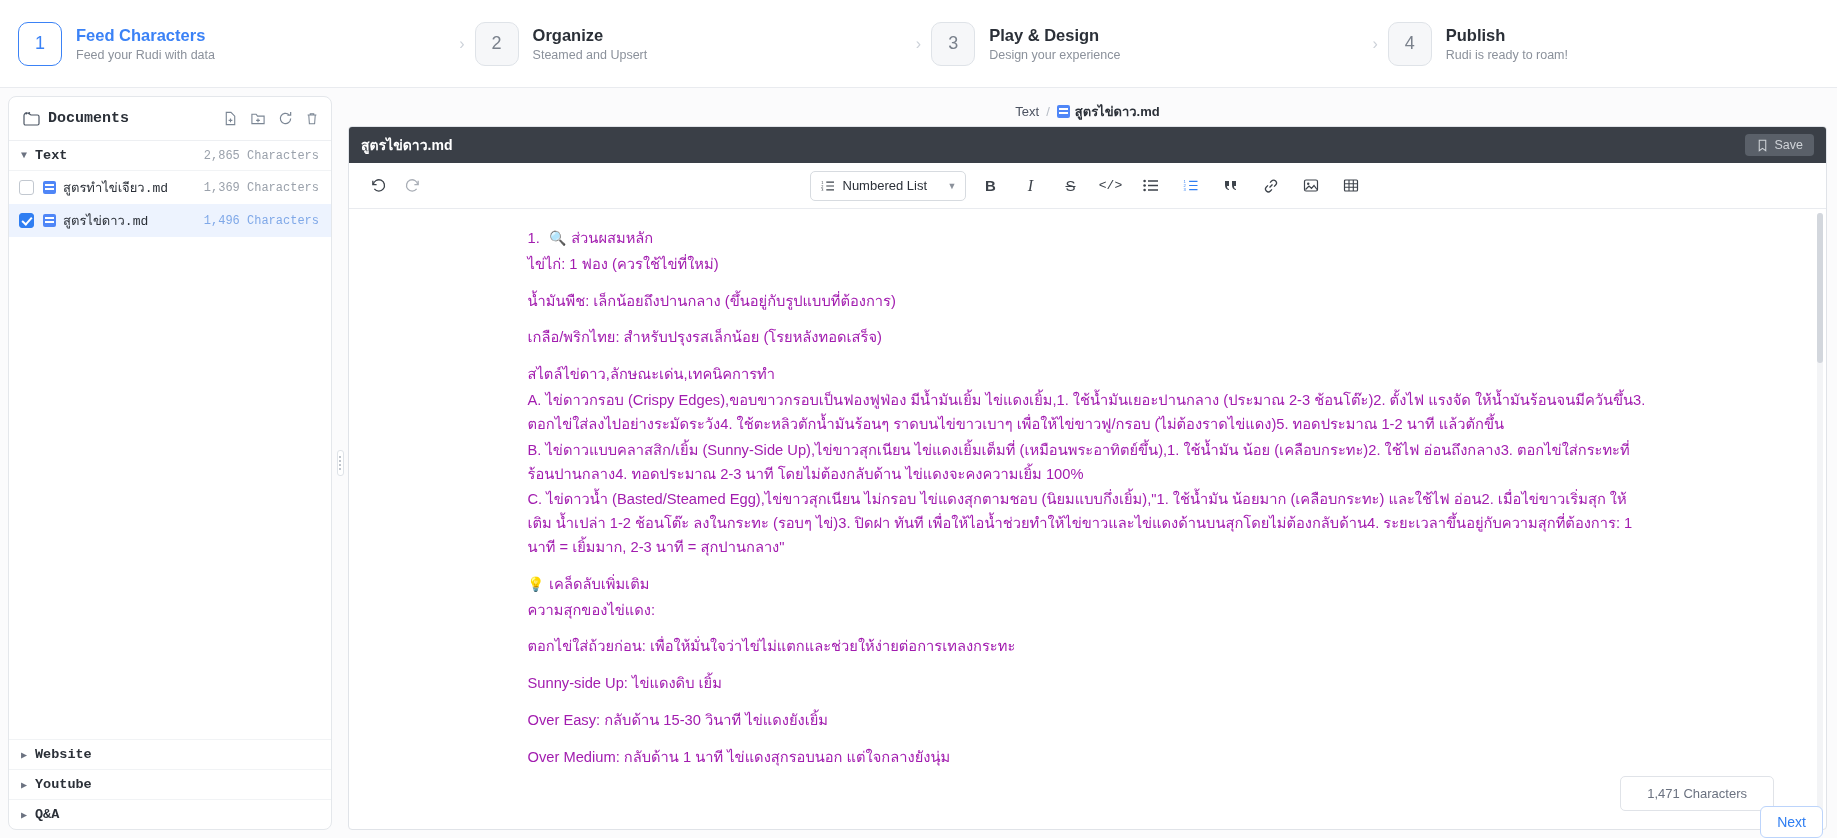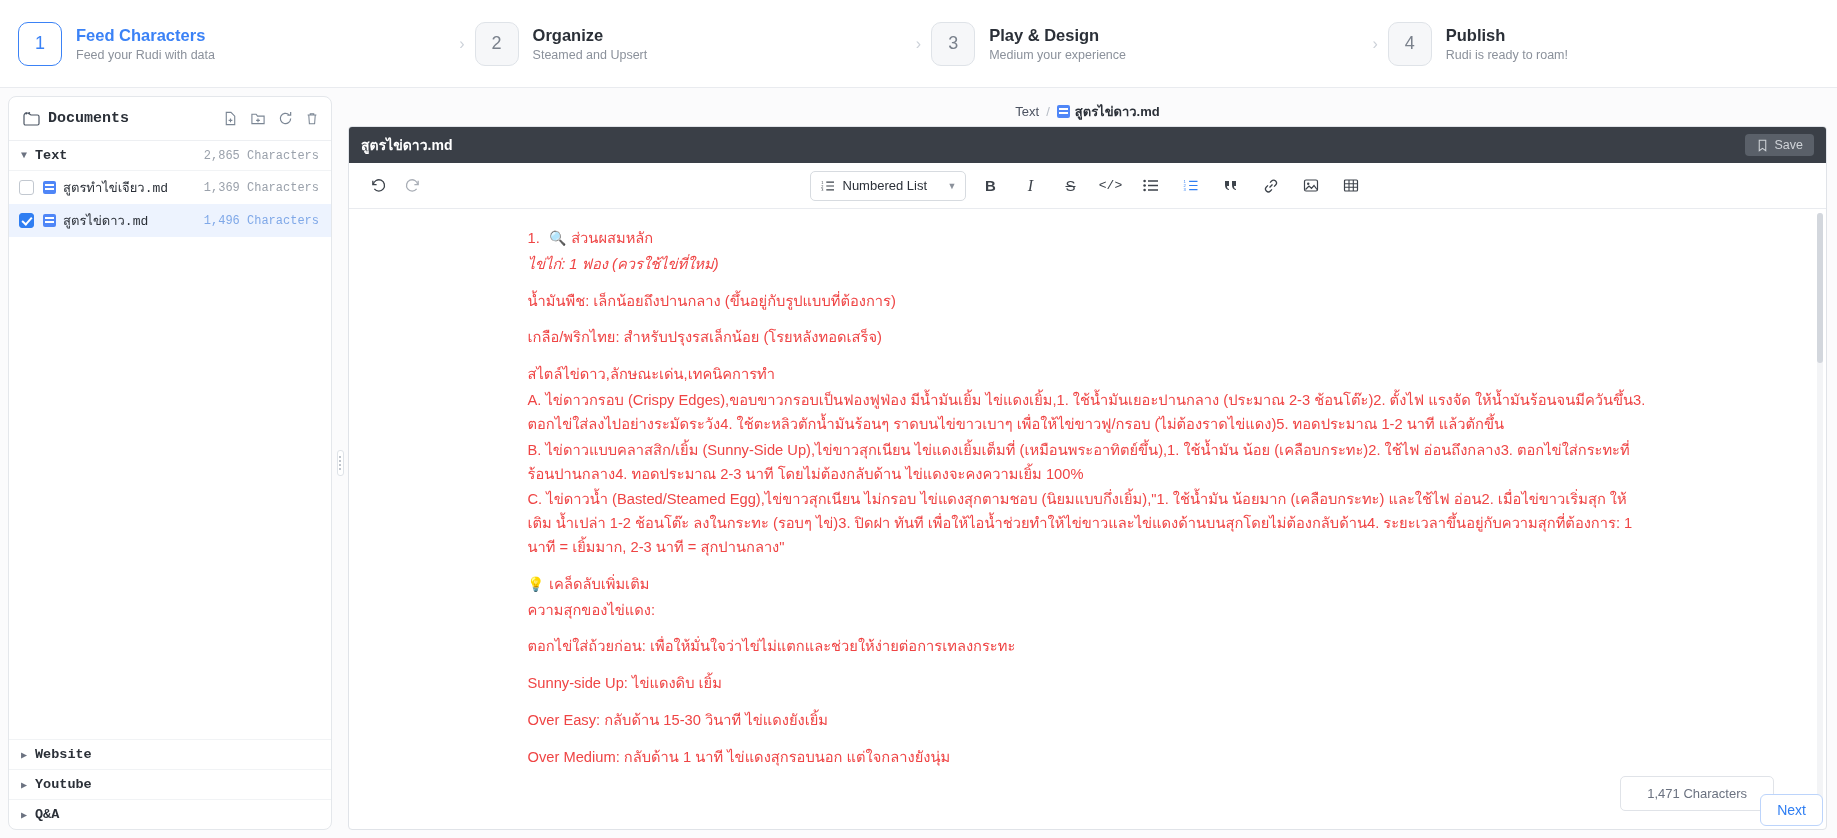--- a/index.html
+++ b/index.html
@@ -176,45 +176,45 @@
   .select-box .caret-d { color: #8b919b; font-size: 9px; }
 
   .doc-area {
     flex: 1; min-height: 0; overflow: hidden;
     display: flex; justify-content: center;
     padding-top: 18px;
     position: relative;
   }
   .page {
     width: 1120px;
-    font-size: 14.7px; color: #ef4444; line-height: 1.62;
+    font-size: 14.7px; color: #a21caf; line-height: 1.62;
   }
   .page p { margin: 0 0 13px 0; }
   .page .tight { margin-bottom: 2px; }
   .ol-item { margin-left: 40px; }
   .ol-item .num { display: inline-block; width: 18px; }
-  .indented { margin-left: 58px; font-style: italic; }
+  .indented { margin-left: 58px; }
   .emoji { font-size: 14px; }
 
   .char-chip {
     position: absolute; right: 52px; bottom: 18px;
     border: 1px solid #e0e3e8; border-radius: 5px;
     background: #fff; color: #6b7280; font-size: 13px;
     padding: 9px 26px;
   }
 
   .v-scroll {
     position: absolute; right: 3px; top: 86px; bottom: 6px; width: 6px;
     background: #f3f4f6; border-radius: 3px;
   }
   .v-scroll .thumb { width: 6px; height: 150px; background: #d3d7dd; border-radius: 3px; }
 
   
   .next-btn {
-    position: absolute; right: 14px; bottom: 12px;
+    position: absolute; right: 14px; bottom: 0;
     border: 1px solid #bcd4fb; border-radius: 6px;
     background: #ffffff; color: #2f7ef2;
     font-size: 14px; padding: 7px 16px; cursor: pointer;
   }
   svg { display: block; }
 </style>
 </head>
 <body>
 
 <div class="app">
@@ -236,21 +236,21 @@
         <div class="step-title">Organize</div>
         <div class="step-sub">Steamed and Upsert</div>
       </div>
     </div>
     <div class="step-arrow">›</div>
 
     <div class="step">
       <div class="step-badge">3</div>
       <div class="step-text">
         <div class="step-title">Play &amp; Design</div>
-        <div class="step-sub">Medium your experience</div>
+        <div class="step-sub">Design your experience</div>
       </div>
     </div>
     <div class="step-arrow">›</div>
 
     <div class="step">
       <div class="step-badge">4</div>
       <div class="step-text">
         <div class="step-title">Publish</div>
         <div class="step-sub">Rudi is ready to roam!</div>
       </div>

